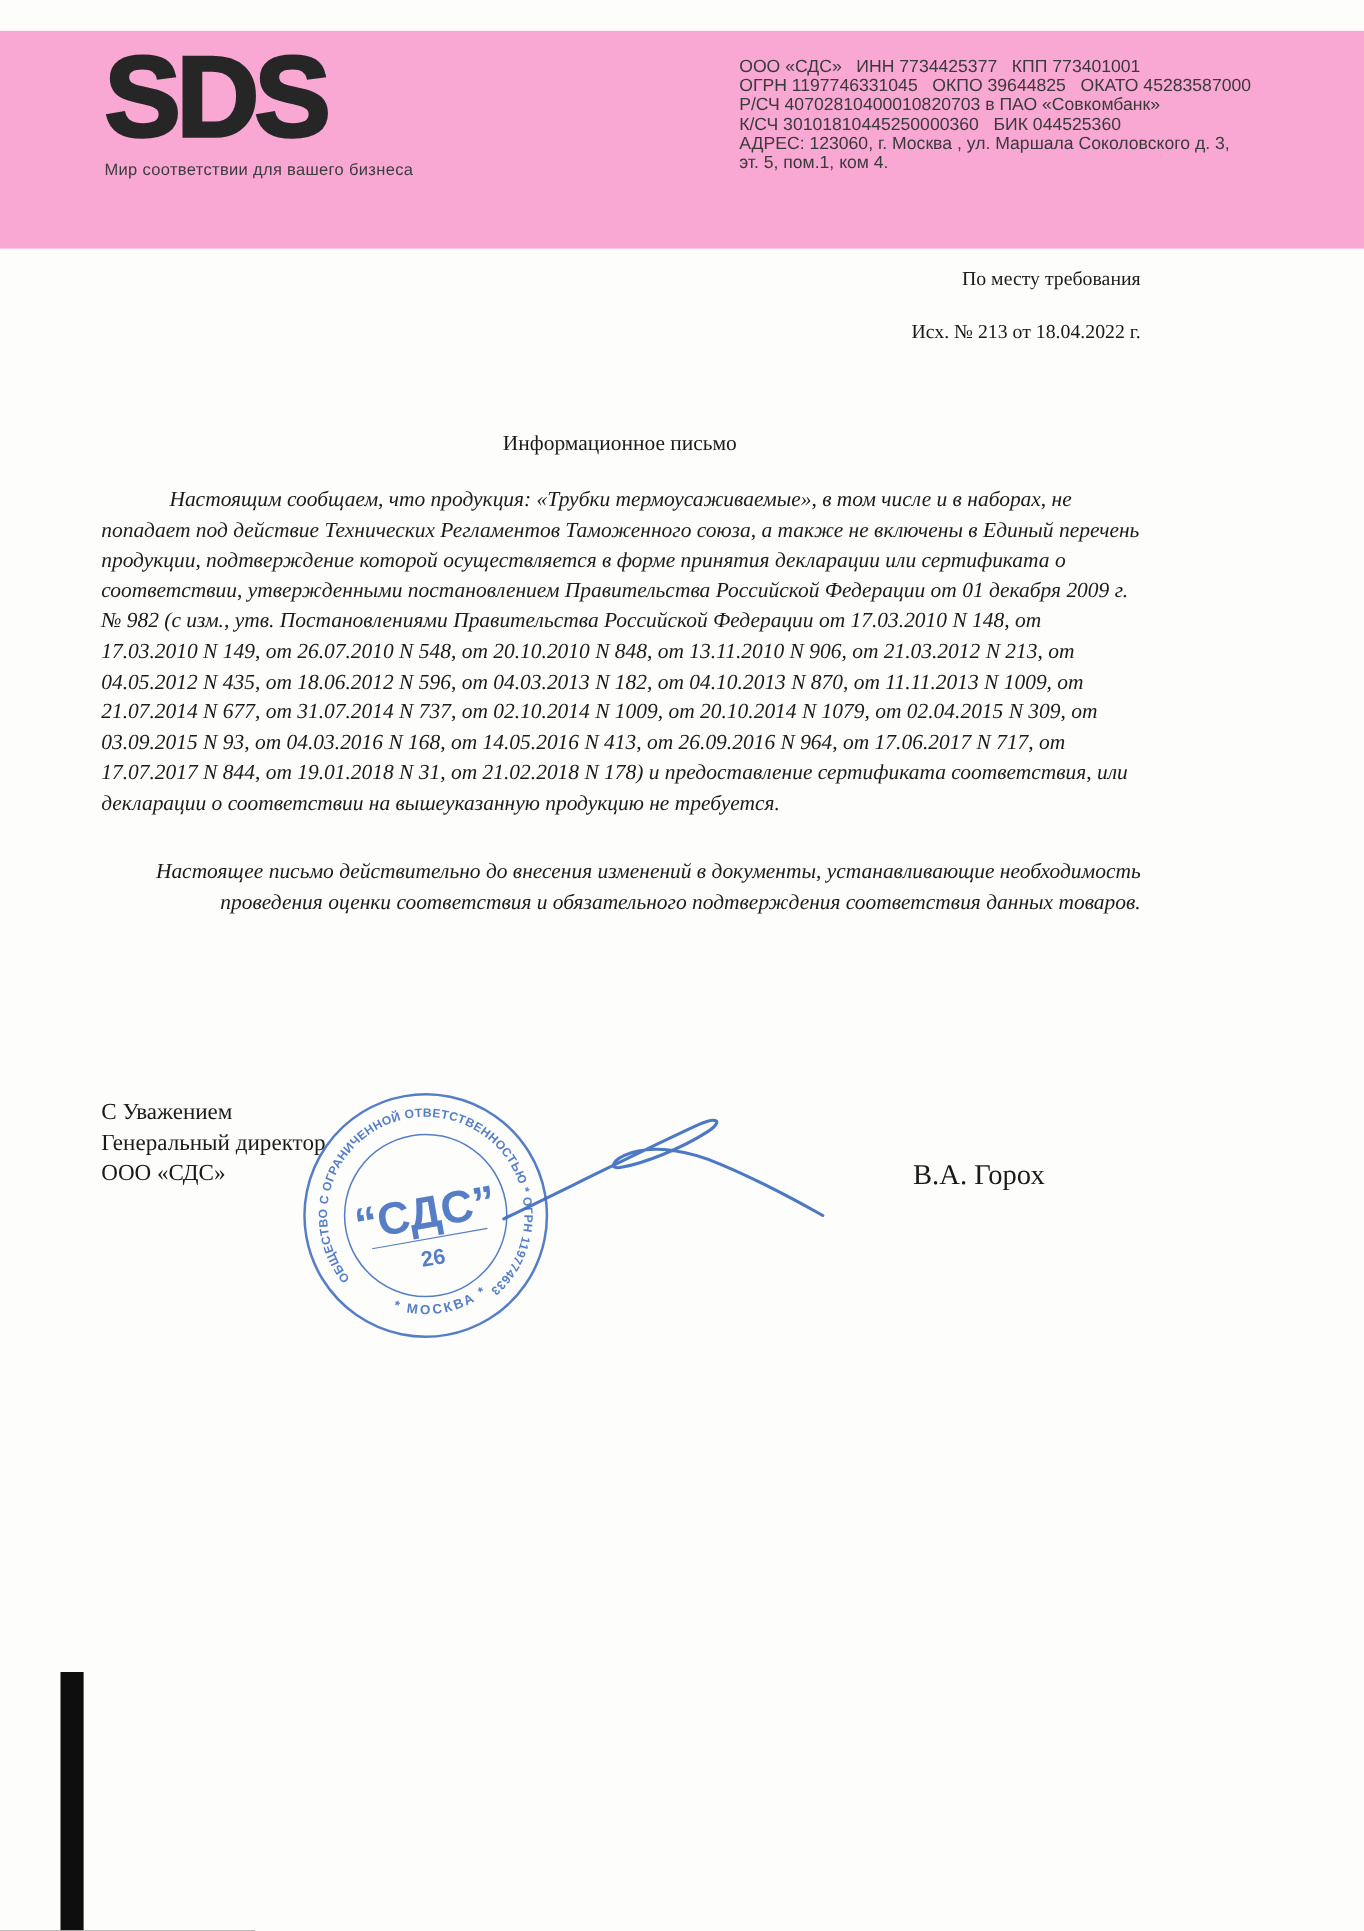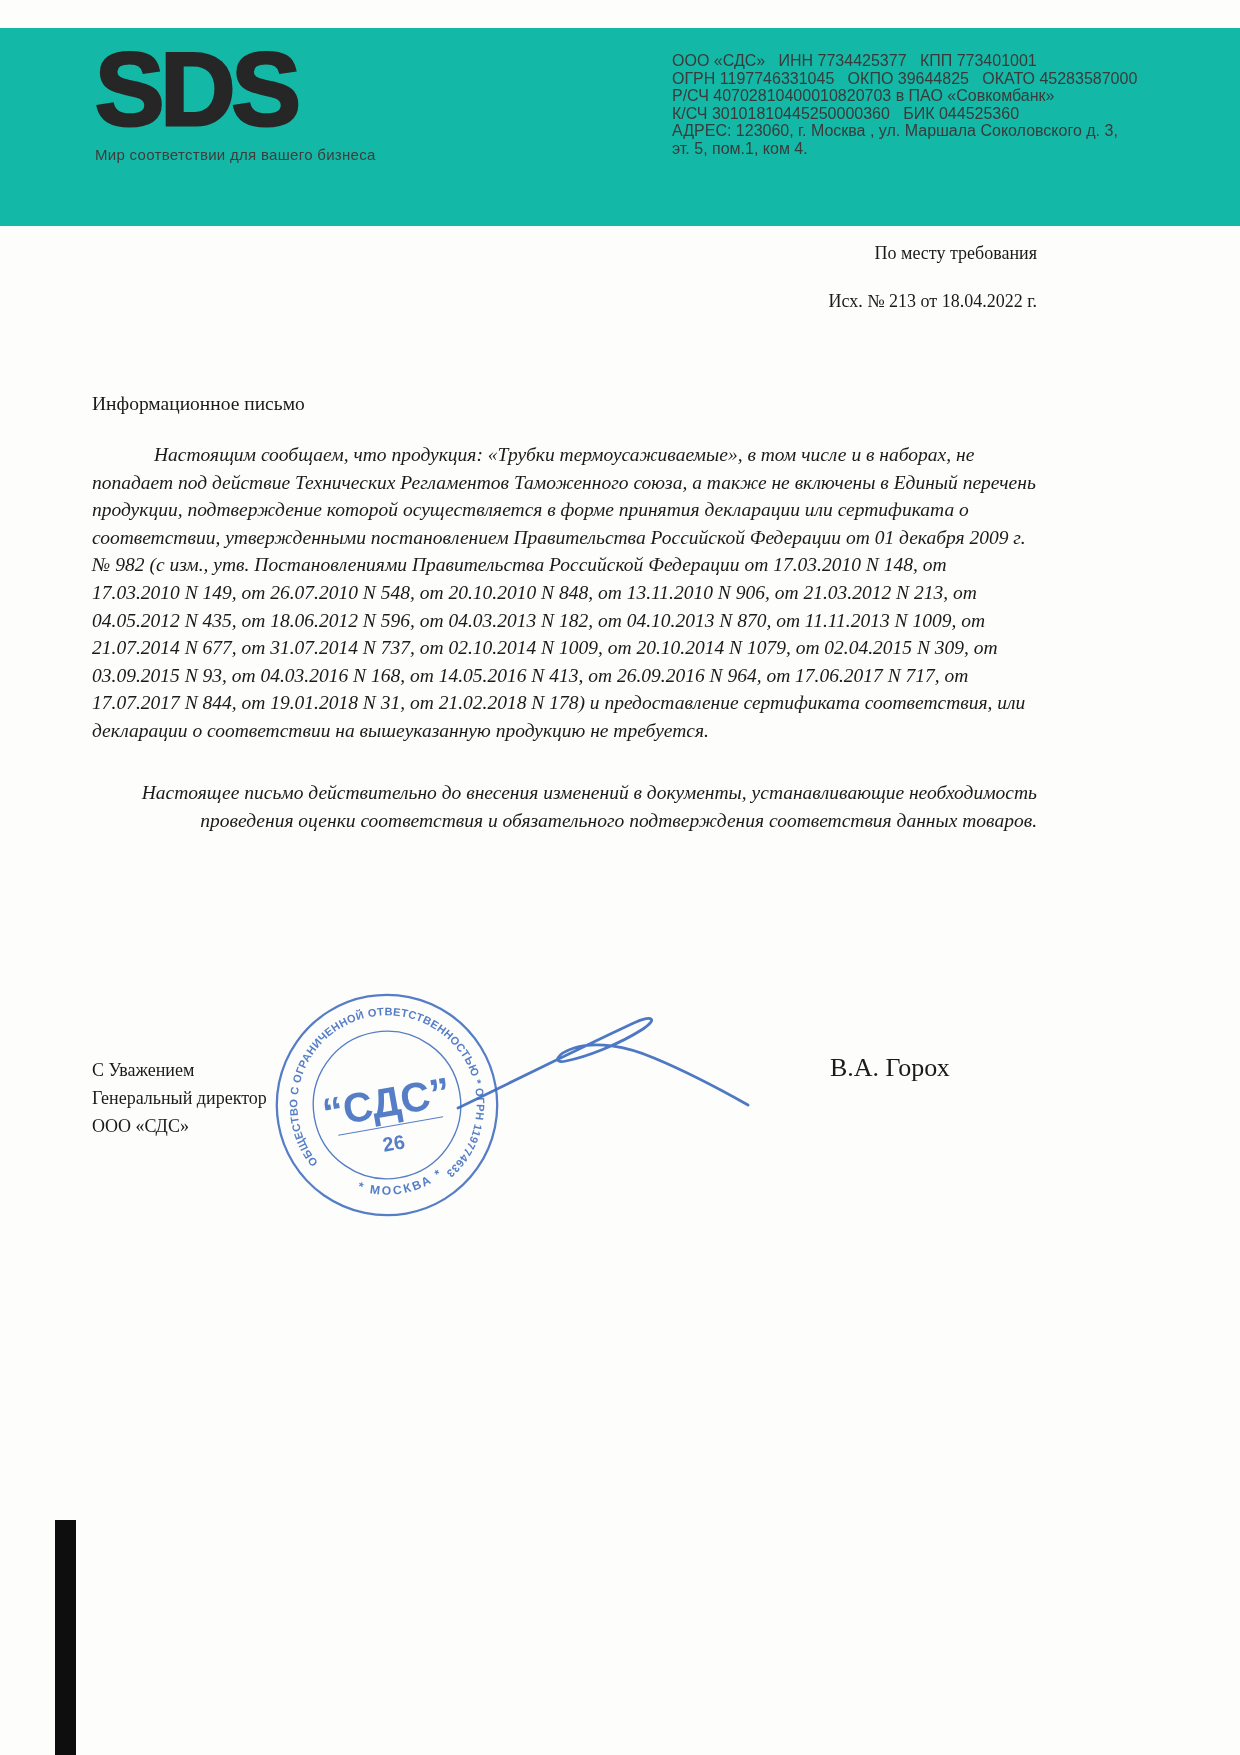--- a/index.html
+++ b/index.html
@@ -8,21 +8,21 @@
     width:1240px;height:1755px;
     margin:0 auto;
     background:#fdfdfc;
     font-family:"Liberation Serif", serif;
     color:#1a1a1a;
     overflow:hidden;
   }
   
   .header-band{
     position:absolute;left:0;top:28px;width:1240px;height:198px;
-    background:#14b8a6;
+    background:#f9a8d4;
   }
   .logo-block{position:absolute;left:95px;top:14px;}
   .logo-text{
     font-family:"Liberation Sans", sans-serif;
     font-weight:900;
     font-size:104px;line-height:.92;
     letter-spacing:-4px;
     color:#262626;
     -webkit-text-stroke:3px #262626;
   }
@@ -36,34 +36,34 @@
     font-family:"Liberation Sans", sans-serif;
     font-size:16px;line-height:17.5px;color:#3a3a3a;
   }
   
   .meta-line{position:absolute;right:203px;font-size:18px;white-space:nowrap;}
   .recipient{top:243px;}
   .ref-number{top:291px;margin-left:33px;}
   
   .doc-title{
     position:absolute;left:92px;top:393px;width:943px;
-    font-size:19.5px;
+    text-align:center;font-size:19.5px;
   }
   .body-par{
     position:absolute;left:92px;width:945px;
     font-size:19.5px;line-height:27.6px;margin:0;
     text-align:left;
     font-style:italic;
   }
   .par1{top:441px;text-indent:62px;}
   .par2{top:779px;text-align:right;}
   
   .closing{
-    position:absolute;left:92px;top:1056px;
-    font-size:18px;line-height:28px;
+    position:absolute;left:92px;top:996px;
+    font-size:21px;line-height:28px;
   }
   .signer-name{
     position:absolute;left:830px;top:1053px;
     font-size:26px;white-space:nowrap;
   }
   
   .stamp{
     position:absolute;left:273px;top:991px;width:228px;height:228px;
     transform:rotate(-10deg);
     opacity:.88;

